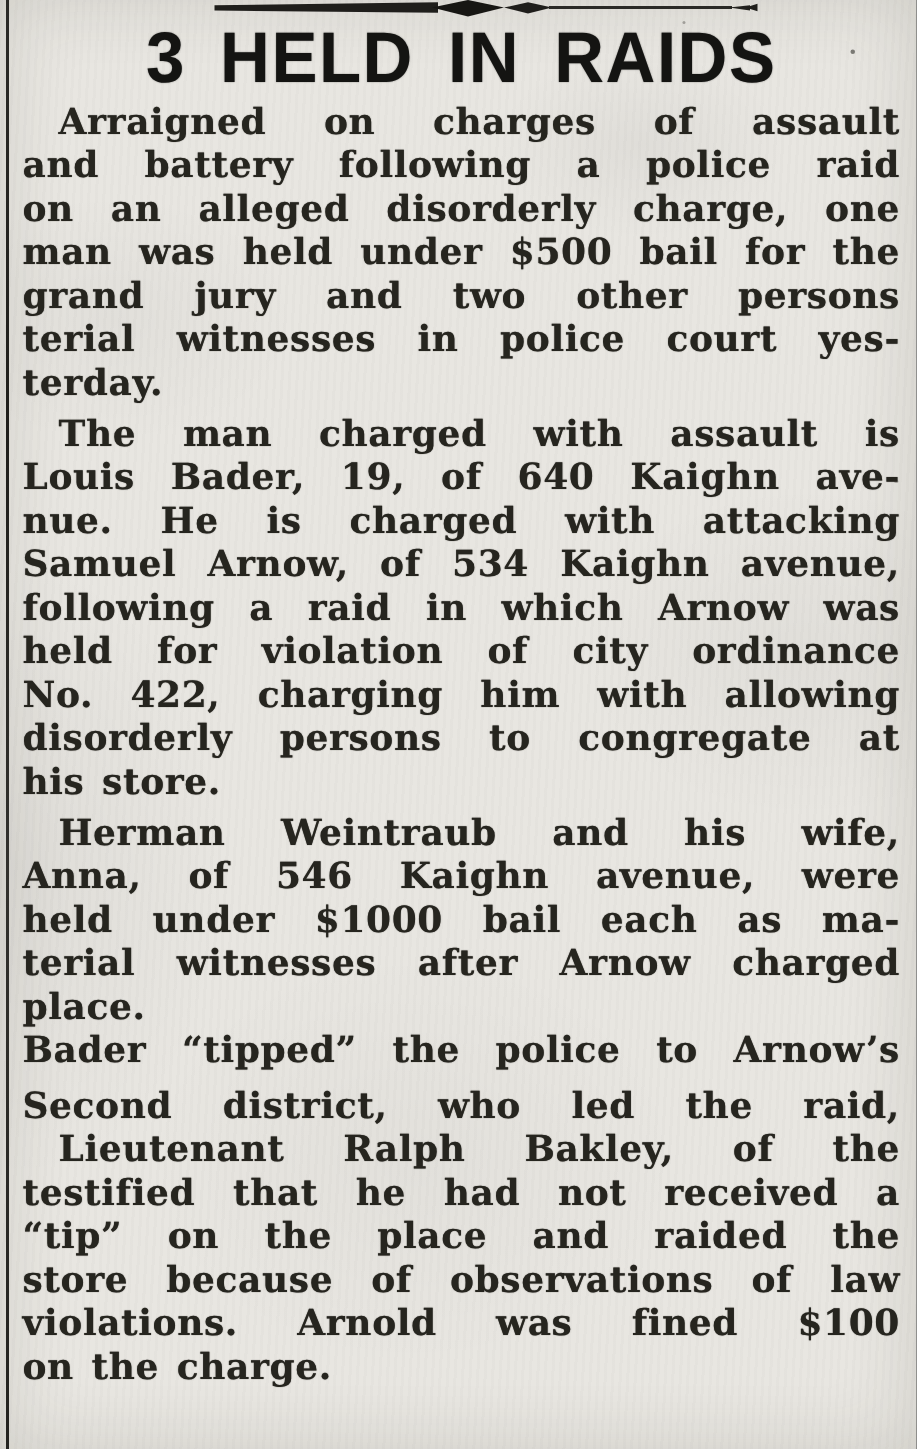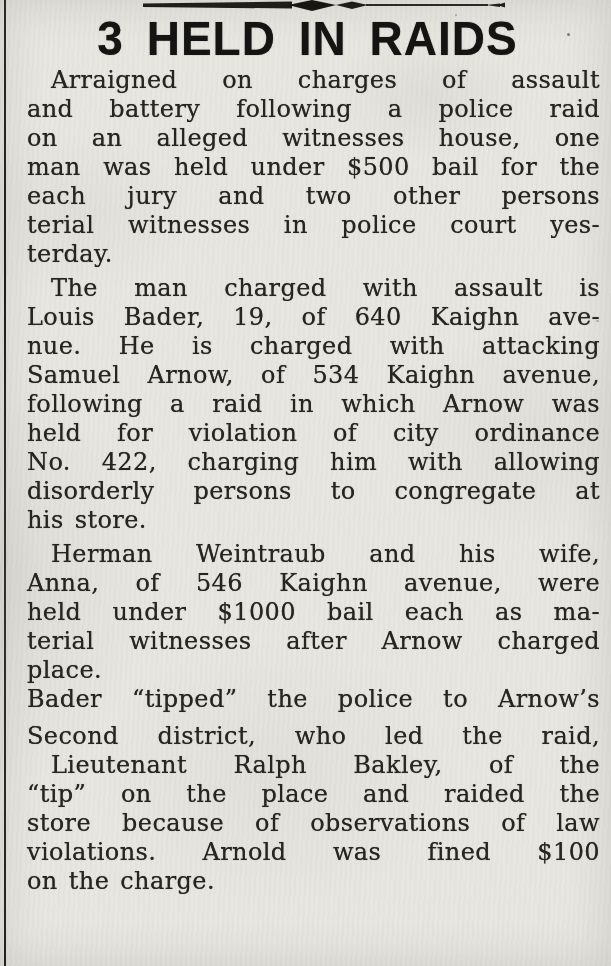--- a/index.html
+++ b/index.html
@@ -40,21 +40,21 @@
     font-weight:700;
     font-size:46px;
     line-height:48px;
     text-align:center;
     letter-spacing:1px;
     word-spacing:9px;
     color:#141412;
     transform:scaleY(1.04);
     text-shadow:0 0 1px rgba(20,20,18,.55);
   }
-  .para{margin:5px 0 0 12px;}
+  .para{margin:5px 0 0 0;font-weight:bold;}
   .para:first-of-type{margin-top:0;}
   .para.p4{margin-top:8px;}
   .line{
     font-size:24px;
     line-height:29px;
     letter-spacing:.4px;
     word-spacing:3px;
     text-align:justify;
     text-align-last:justify;
     white-space:normal;
@@ -84,23 +84,23 @@
   <div class="speck sp2"></div>
   <div class="speck sp3"></div>
 
   <div class="article">
 
     <h1 class="headline">3 HELD IN RAIDS</h1>
 
     <div class="para">
       <div class="line indent">Arraigned on charges of assault</div>
       <div class="line">and battery following a police raid</div>
-      <div class="line">on an alleged witnesses house, one</div>
+      <div class="line">on an alleged disorderly charge, one</div>
       <div class="line">man was held under $500 bail for the</div>
-      <div class="line">each jury and two other persons</div>
+      <div class="line">grand jury and two other persons</div>
       <div class="line">terial witnesses in police court yes-</div>
       <div class="line end">terday.</div>
     </div>
 
     <div class="para">
       <div class="line indent">The man charged with assault is</div>
       <div class="line">Louis Bader, 19, of 640 Kaighn ave-</div>
       <div class="line">nue. He is charged with attacking</div>
       <div class="line">Samuel Arnow, of 534 Kaighn avenue,</div>
       <div class="line">following a raid in which Arnow was</div>
@@ -115,20 +115,21 @@
       <div class="line">Anna, of 546 Kaighn avenue, were</div>
       <div class="line">held under $1000 bail each as ma-</div>
       <div class="line">terial witnesses after Arnow charged</div>
       <div class="line end">place.</div>
       <div class="line">Bader “tipped” the police to Arnow’s</div>
     </div>
 
     <div class="para p4">
       <div class="line">Second district, who led the raid,</div>
       <div class="line indent">Lieutenant Ralph Bakley, of the</div>
+      <div class="line">testified that he had not received a</div>
       <div class="line">“tip” on the place and raided the</div>
       <div class="line">store because of observations of law</div>
       <div class="line">violations.  Arnold was fined $100</div>
       <div class="line end">on the charge.</div>
     </div>
 
   </div>
 </div>
 
 </body></html>

